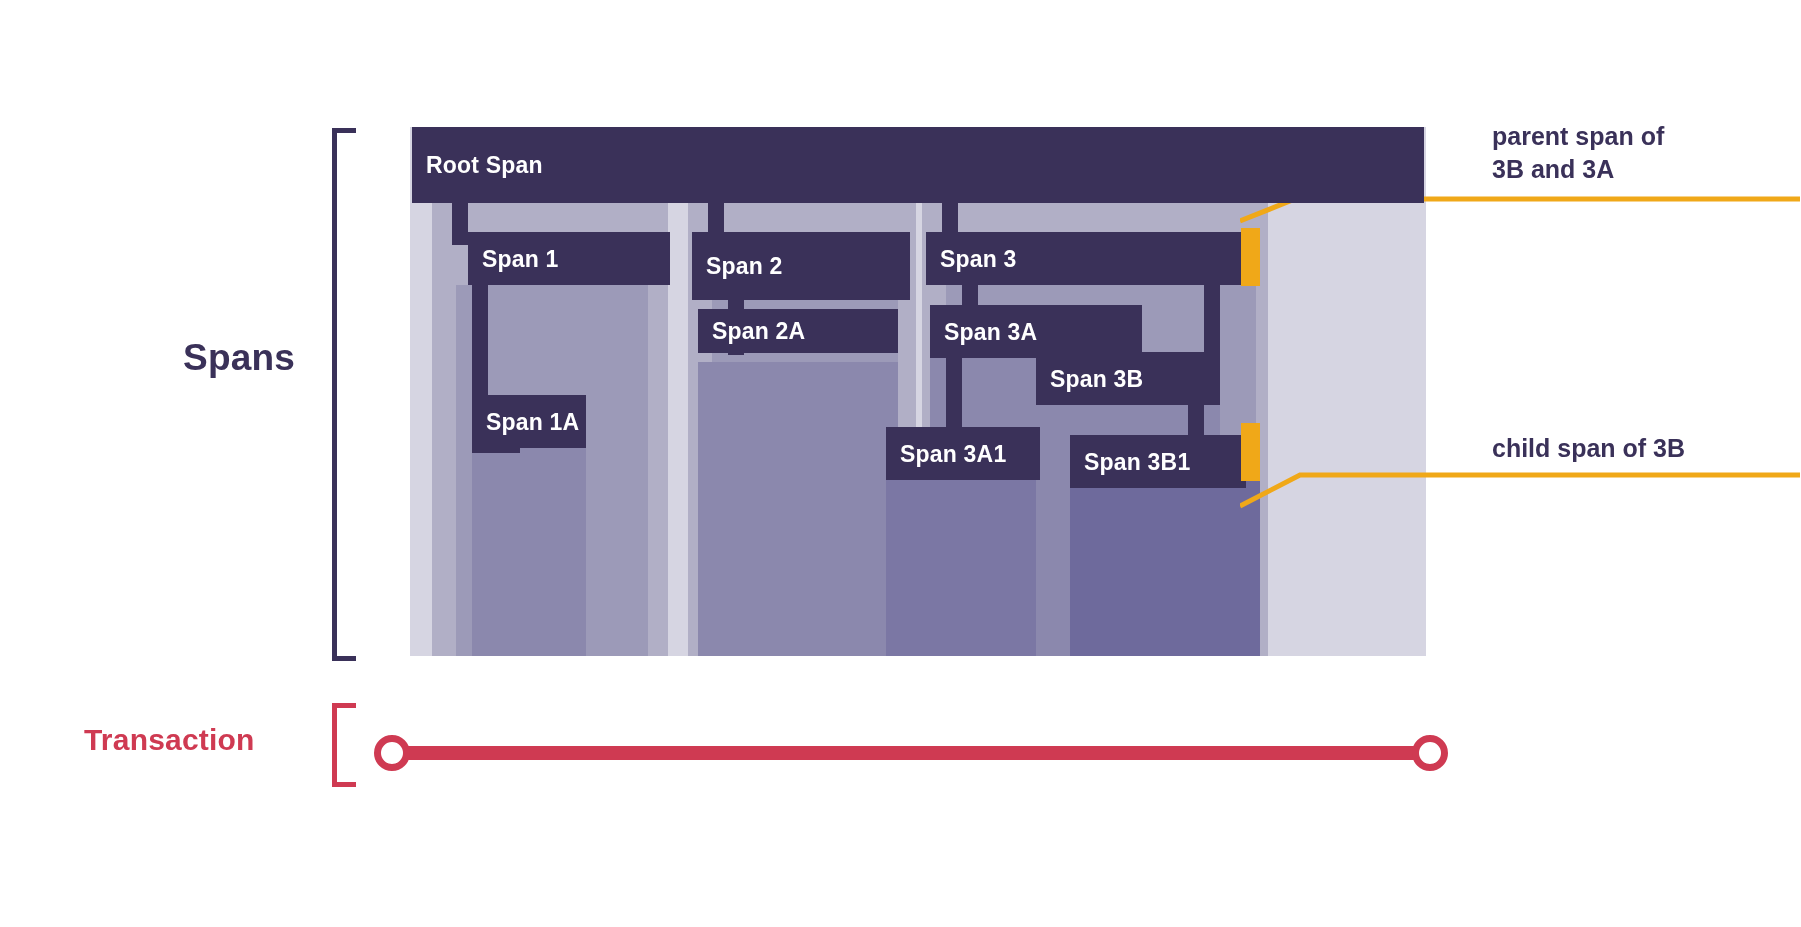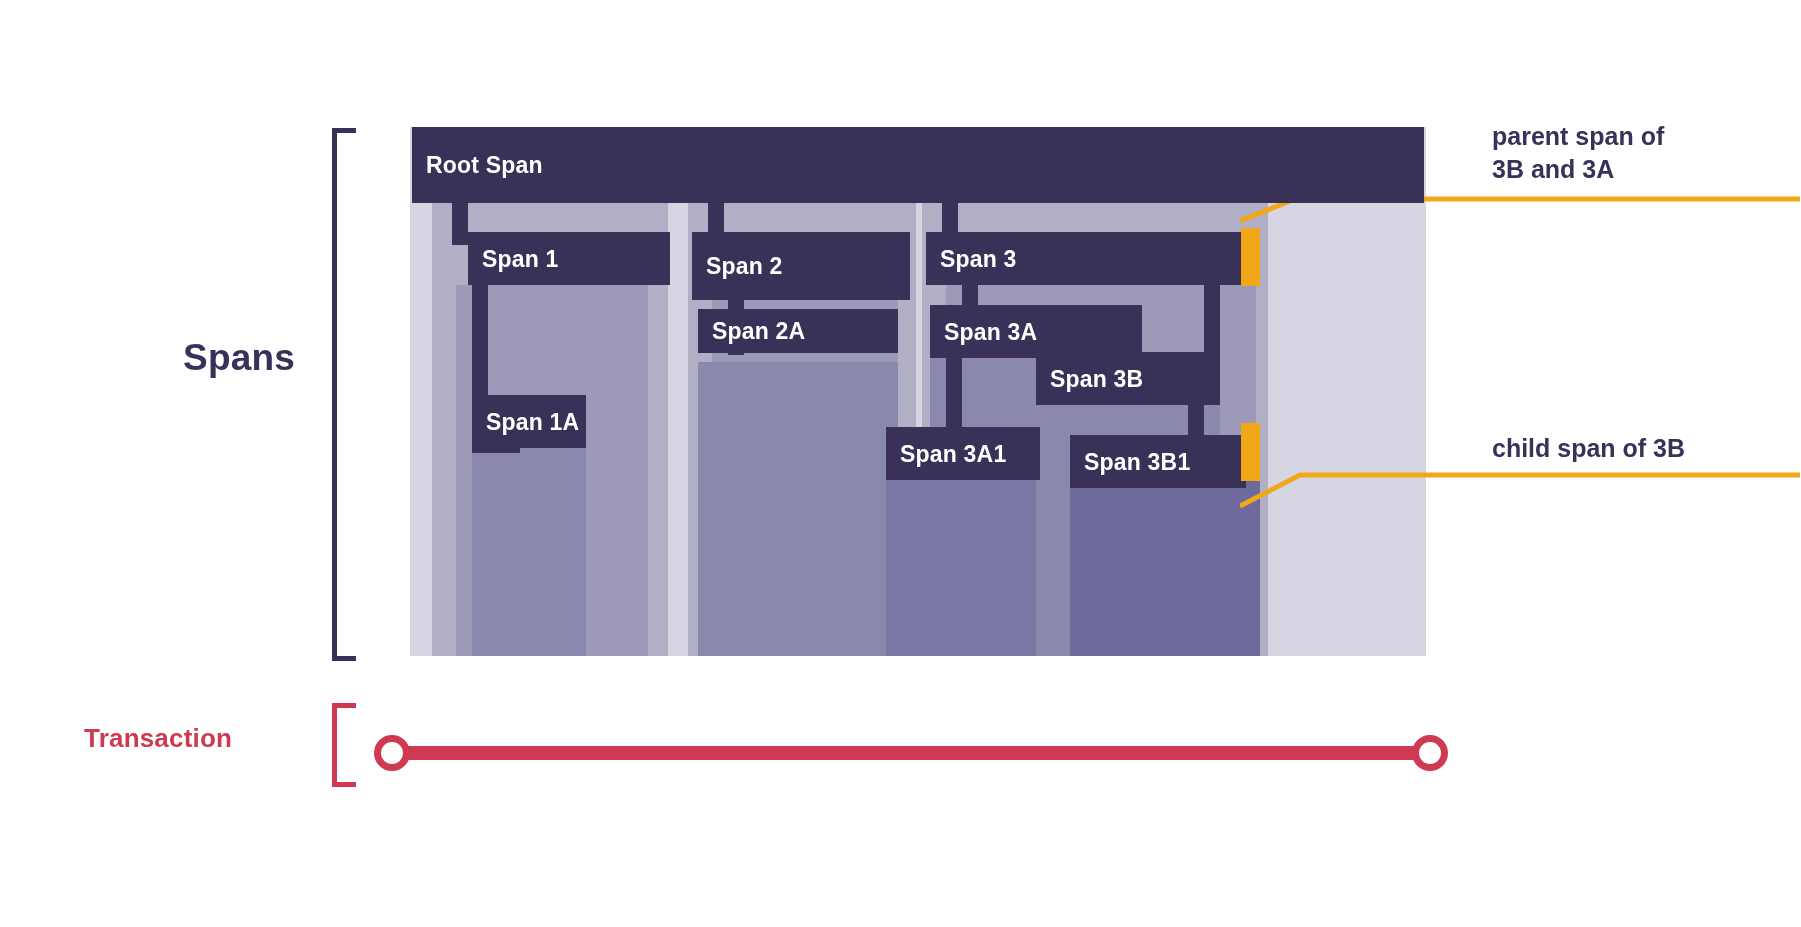--- a/index.html
+++ b/index.html
@@ -24,21 +24,21 @@
     letter-spacing: .2px;
     white-space: nowrap;
   }
   #spans-label {
     left: 183px; top: 337px;
     font-size: 37px;
     color: #3a3159;
   }
   #transaction-label {
     left: 84px; top: 723px;
-    font-size: 26px;
+    font-size: 30px;
     color: #cf3a52;
   }
 
   
   .bracket {
     position: absolute;
     border-style: solid;
     border-right: none;
   }
   #spans-bracket {

